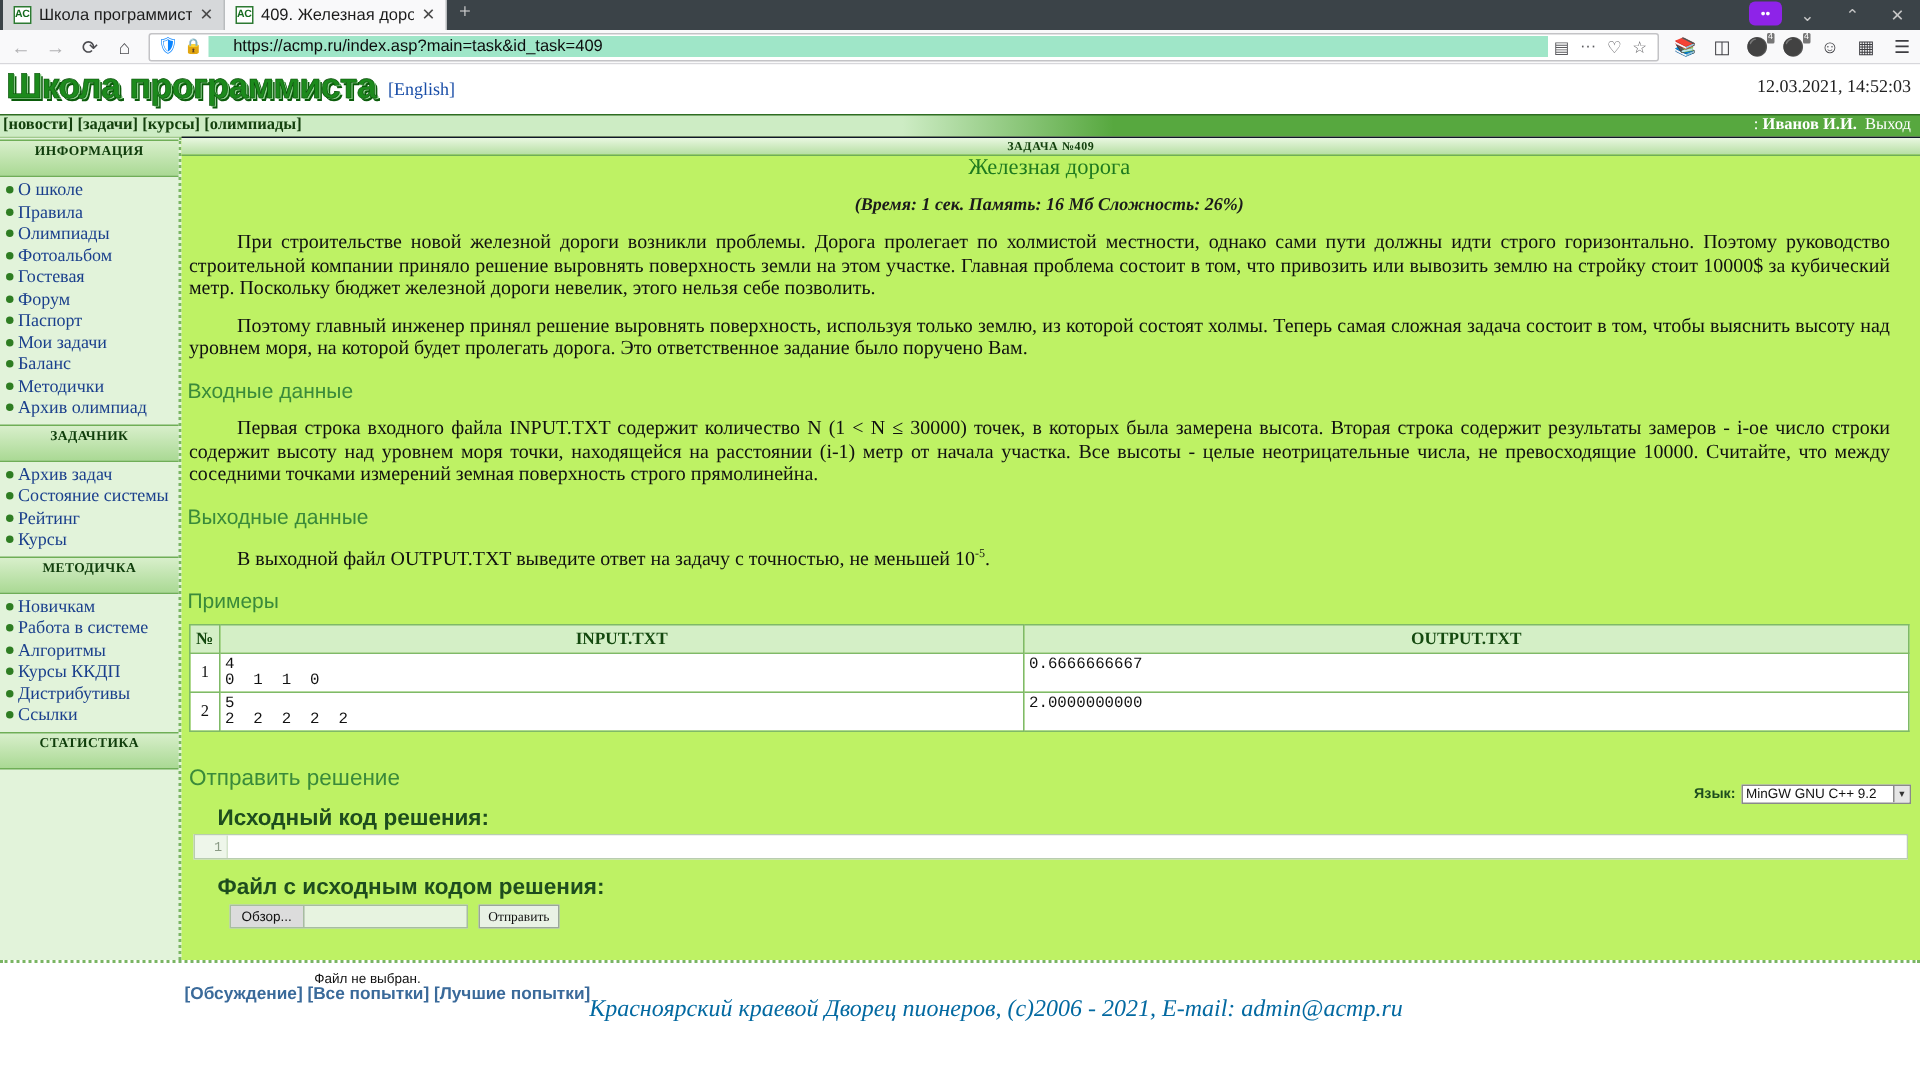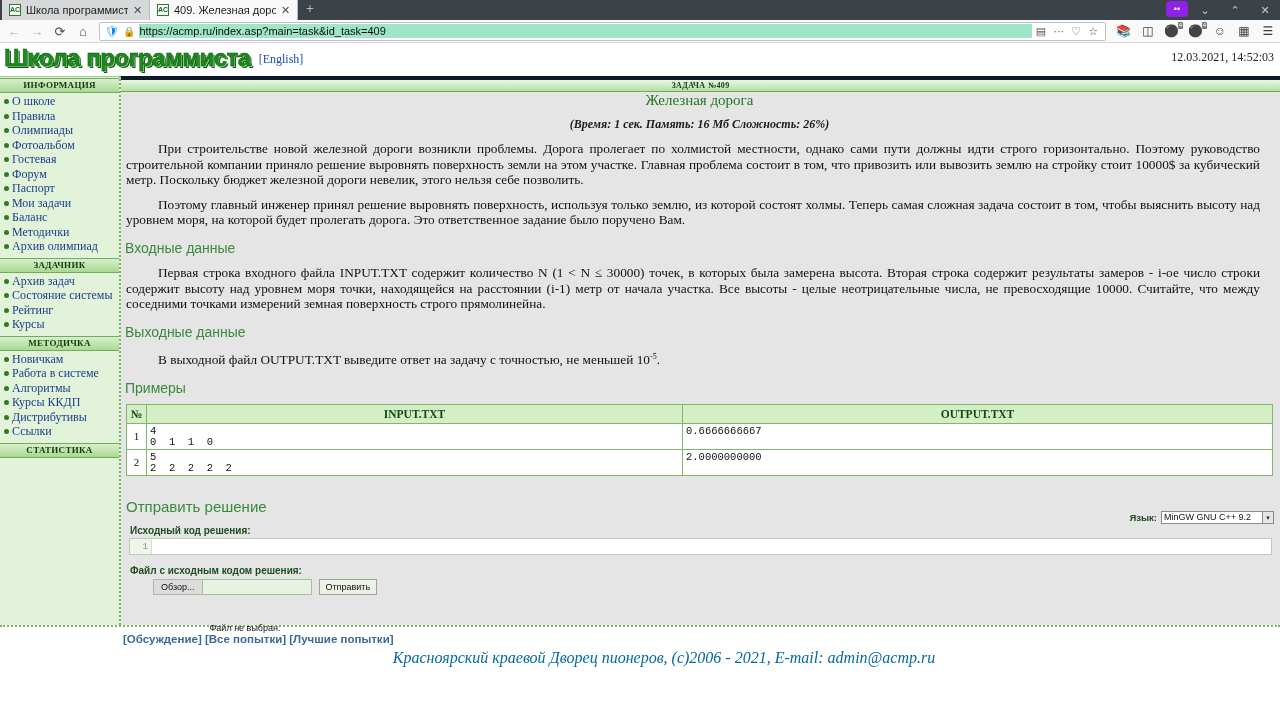--- a/index.html
+++ b/index.html
@@ -103,21 +103,21 @@
   .shield-icon { color: #0a84ff; font-size: 11px; line-height: 11px; }
   .lock-icon { color: #4b4b4b; font-size: 10px; line-height: 11px; }
   .url-text {
     flex: 1 1 auto;
     font-family: "Liberation Sans", sans-serif;
     font-size: 11px;
     color: #0c0c0d;
     background: #9fe6c8;
     white-space: nowrap;
     overflow: hidden;
-    padding: 1px 0;
+    padding: 1px 16px;
   }
   .url-right { display: flex; align-items: center; gap: 7px; padding-right: 2px; }
   .url-right span { color: #5a5a5e; font-size: 11px; font-family: "Liberation Sans", sans-serif; }
   .extbar { display: flex; align-items: center; gap: 8px; padding-left: 4px; }
   .extbar .ic { position: relative; width: 16px; height: 17px; color: #3d3d41; font-size: 12px; text-align: center; line-height: 17px; }
   .ic.red { color: #cf2a2a; }
   .ic .cnt {
     position: absolute; top: -1px; right: -3px;
     background: #777; color: #fff; font-size: 6px;
     line-height: 7px; padding: 0 1px; border-radius: 1px;
@@ -205,21 +205,21 @@
   
   .sidebar {
     width: 121px;
     flex: 0 0 121px;
     background: #e2f3da;
     border-right: 2px dotted #7ab563;
     border-top: 1px solid #9fca8c;
     position: relative;
   }
   .sb-section {
-    height: 15px;
+    height: 25px;
     background: linear-gradient(to bottom, #d8efcb, #aad994);
     border-top: 1px solid #6fae57;
     border-bottom: 1px solid #6fae57;
     text-align: center;
     font-family: "Liberation Serif", serif;
     font-size: 9px;
     font-weight: bold;
     color: #0f3d0b;
     line-height: 13px;
     letter-spacing: 0.3px;
@@ -243,22 +243,22 @@
     left: 1px; top: 5px;
     width: 5px; height: 5px;
     border-radius: 50%;
     background: #2e7d22;
   }
   .sb-empty { height: 160px; }
 
   
   .main {
     flex: 1 1 auto;
-    border-top: 4px solid #0f172a;
-    background: #e5e5e5;
+    border-top: 1px solid #0f172a;
+    background: #bef264;
     min-width: 0;
     position: relative;
   }
   .task-bar {
     height: 12px;
     background: linear-gradient(to bottom, #e9f7e1, #b6dfa3);
     border-bottom: 1px solid #6fae57;
     text-align: center;
     font-family: "Liberation Serif", serif;
     font-size: 8px;
@@ -340,24 +340,24 @@
   .col-in { width: 536px; }
 
   .submit-h {
     font-family: "Liberation Sans", sans-serif;
     font-size: 15px;
     color: #3a8a3a;
     margin: 22px 0 0 3px;
   }
   .field-lbl {
     font-family: "Liberation Sans", sans-serif;
-    font-size: 10px;
+    font-size: 15px;
     font-weight: bold;
     color: #1e4d1e;
-    margin: 10px 0 2px 7px;
+    margin: 10px 0 2px 22px;
   }
   .lang-row {
     position: absolute;
     right: 6px;
     top: 431px;
     display: flex;
     align-items: center;
     gap: 4px;
   }
   .lang-lbl {
@@ -432,21 +432,21 @@
     padding: 0 30px 0 7px;
     font-family: Liberation Sans, sans-serif;
     font-size: 9px;
     color: #111;
     line-height: 14px;
     margin-top: 41px;
   }
   .send-btn {
     border: 1px solid #9aa79a;
     background: #e9f2e5;
-    font-family: Liberation Sans, sans-serif;
+    font-family: Liberation Serif, serif;
     font-size: 9px;
     color: #111;
     padding: 1px 6px;
     line-height: 12px;
   }
   .bottom-links {
     font-family: "Liberation Sans", sans-serif;
     font-size: 11.5px;
     font-weight: bold;
     color: #3a6a9a;
@@ -526,20 +526,28 @@
 </div>
 
 <div id="page">
 
   <div class="site-top">
     <div class="logo">Школа программиста</div>
     <div class="english-link">[English]</div>
     <div class="datetime">12.03.2021, 14:52:03</div>
   </div>
 
+  <div class="menubar">
+    <div class="menu-left">[новости] [задачи] [курсы] [олимпиады]</div>
+    <div class="menu-right">
+      <span>:</span>
+      <b>Иванов И.И.</b>
+      &nbsp;<span>Выход</span>
+    </div>
+  </div>
 
   <div class="body-wrap">
 
     <div class="sidebar">
 
       <div class="sb-section">ИНФОРМАЦИЯ</div>
       <div class="sb-list">
         <div class="sb-item">О школе</div>
         <div class="sb-item">Правила</div>
         <div class="sb-item">Олимпиады</div>

